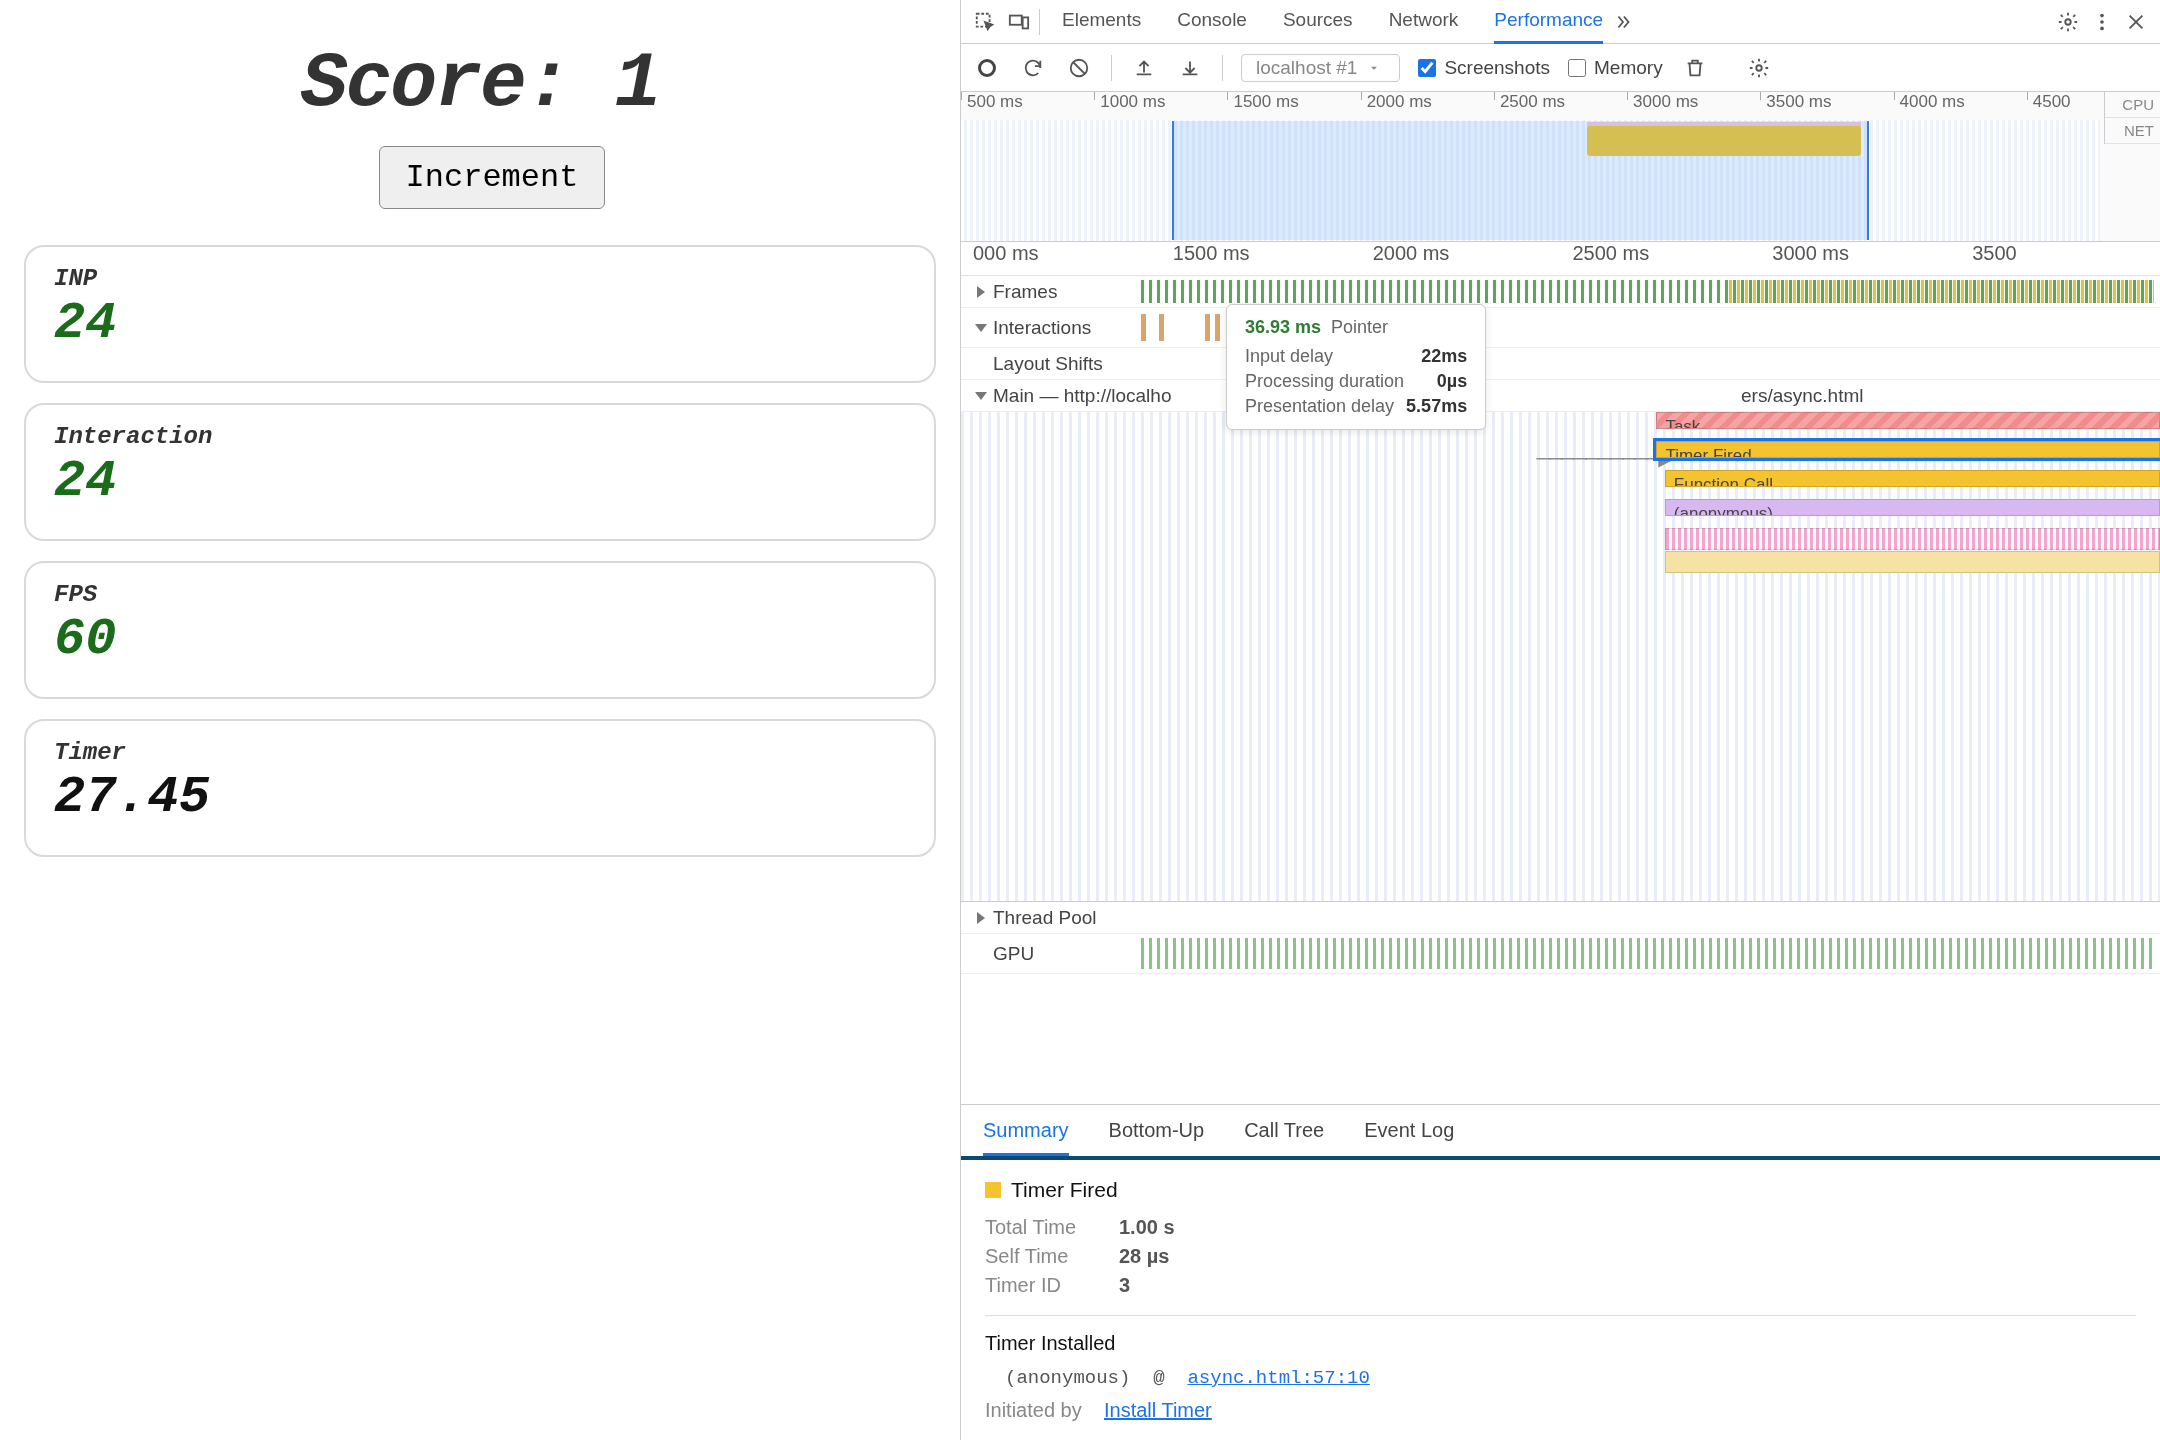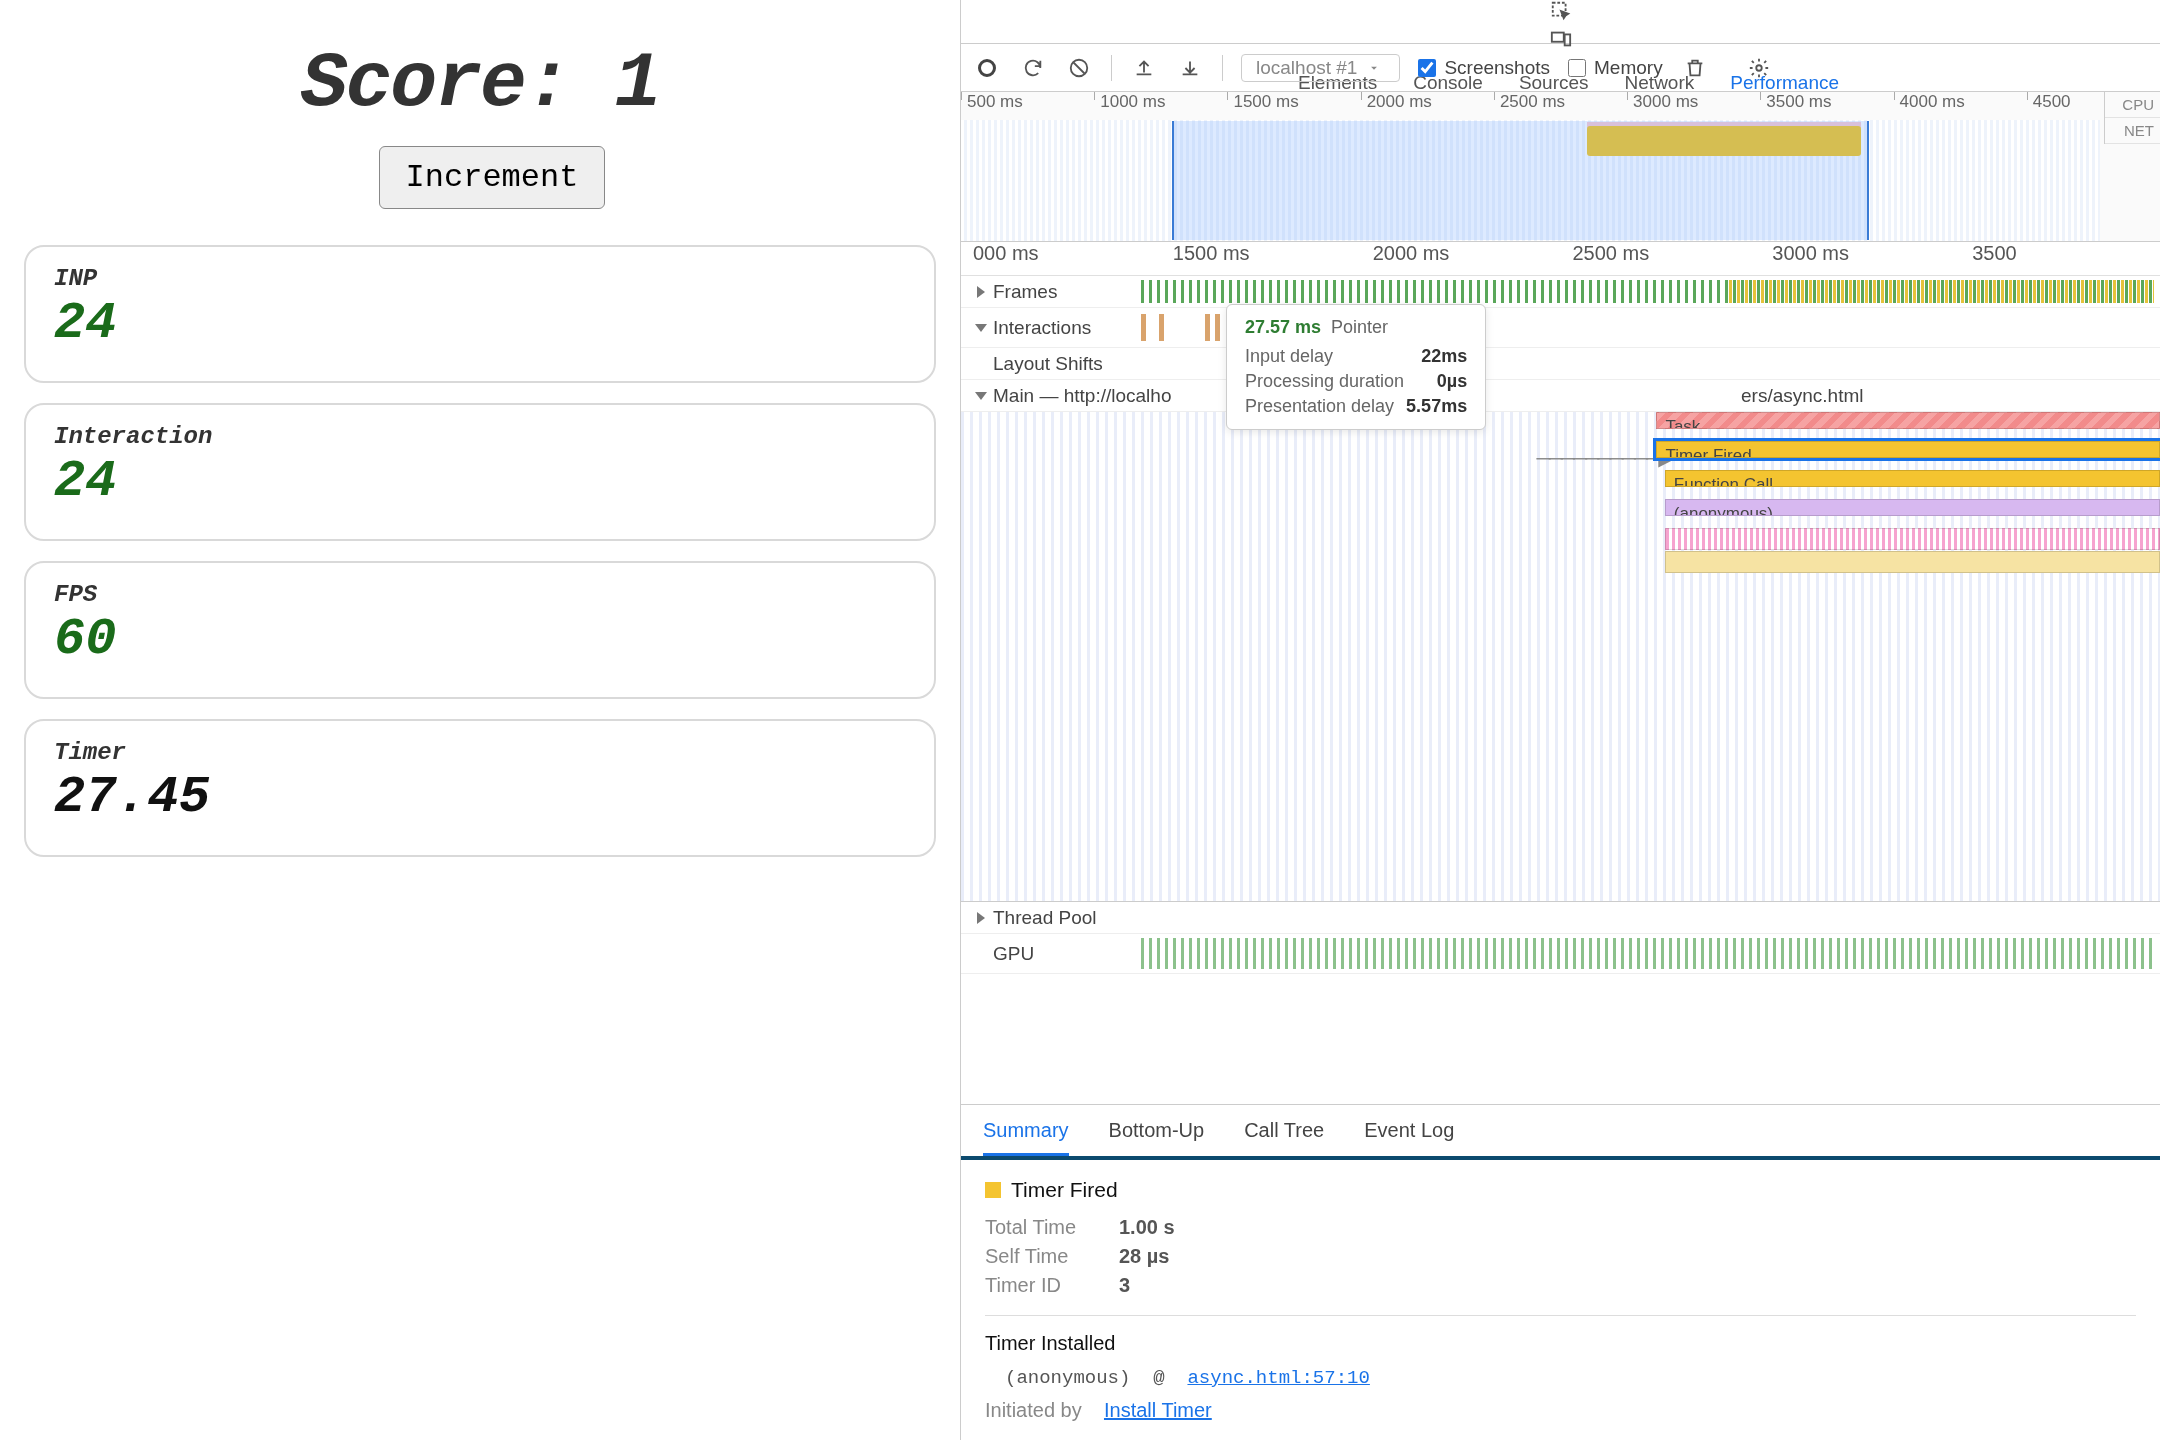--- a/index.html
+++ b/index.html
@@ -12,21 +12,21 @@
 .btn-row { text-align: center; margin-top: 18px; }
 .inc-btn { font-size: 32px; padding: 12px 26px; background: #efefef; border: 1px solid #888; border-radius: 6px; cursor: pointer; font-family: inherit; margin-left: 24px; }
 .cards { margin-top: 36px; display: flex; flex-direction: column; gap: 20px; }
 .card { border: 2px solid #d9d9d9; border-radius: 20px; padding: 18px 28px 28px; }
 .card-label { font-size: 24px; font-weight: 800; font-style: italic; }
 .card-val { font-size: 52px; font-weight: 800; font-style: italic; margin-top: 2px; color: #1a6b1a; }
 .card .black { color: #111; }
 
 
 .dt { flex: 1; display: flex; flex-direction: column; border-left: 1px solid #ccc; font-size: 19px; color: #444; }
-.tabrow { display: flex; align-items: center; height: 44px; border-bottom: 1px solid #ccc; padding: 0 10px; gap: 6px; flex-direction: column; }
+.tabrow { display: flex; align-items: center; height: 44px; border-bottom: 1px solid #ccc; padding: 0 10px; gap: 6px; }
 .tabrow .sp { flex: 1; }
 .iconbtn { width: 28px; height: 28px; display: flex; align-items: center; justify-content: center; color: #555; cursor: pointer; }
 .iconbtn svg { width: 22px; height: 22px; }
 .tabs { display: flex; gap: 36px; margin-left: 16px; }
 .tab { padding: 10px 0; cursor: pointer; color: #555; }
 .tab.active { color: #1a73e8; border-bottom: 3px solid #1a73e8; }
 
 .toolbar { display: flex; align-items: center; height: 48px; border-bottom: 1px solid #ccc; padding: 0 12px; gap: 18px; }
 .rec { width: 18px; height: 18px; border-radius: 50%; border: 3px solid #444; }
 .vsep { width: 1px; height: 26px; background: #ccc; }
@@ -312,21 +312,21 @@
       </div>
       <div class="track h40">
         <span style="width:8px"></span>
         <span>GPU</span>
         <div class="bars">
             <div class="gbars" style="opacity:.7"></div>
           </div>
       </div>
 
       <div class="tooltip" style="top:62px;left:265px">
-        <div class="hd"><b>27.57 ms</b>&nbsp;&nbsp;<span>Pointer</span></div>
+        <div class="hd"><b>36.93 ms</b>&nbsp;&nbsp;<span>Pointer</span></div>
         <div class="row">
             <span>Input delay</span>
             <b>22ms</b>
           </div>
         <div class="row">
             <span>Processing duration</span>
             <b>0µs</b>
           </div>
         <div class="row">
             <span>Presentation delay</span>

